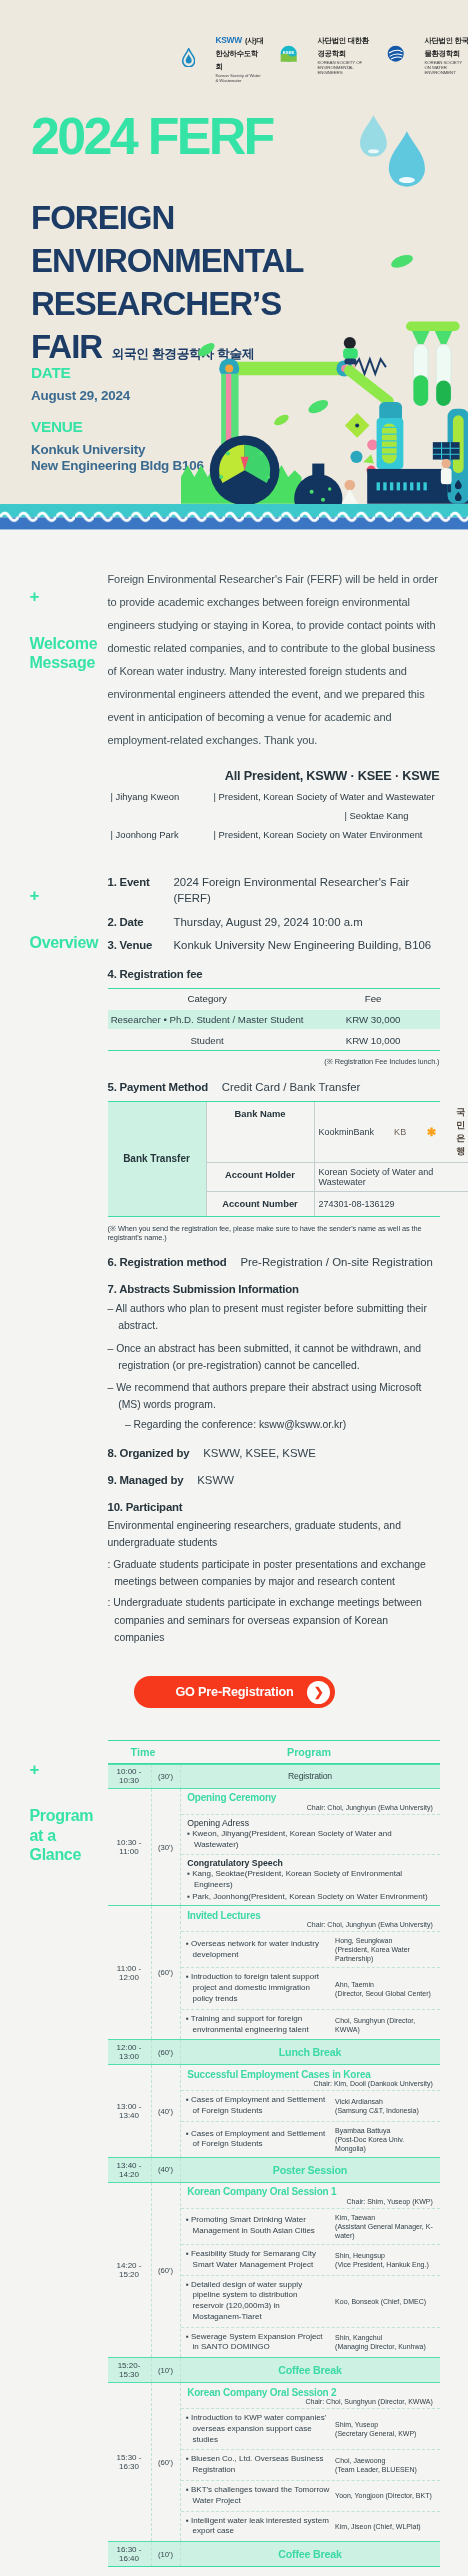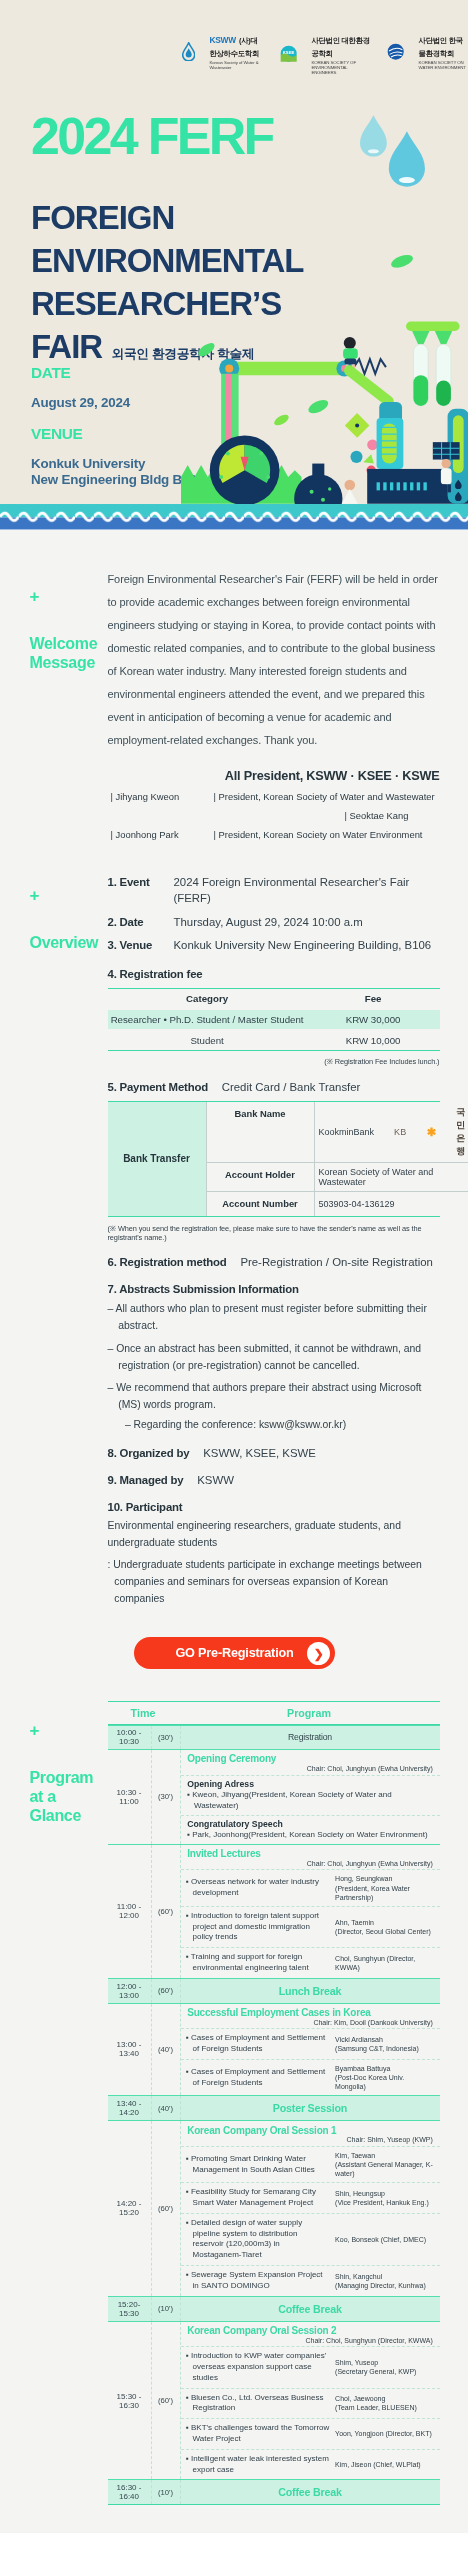--- a/index.html
+++ b/index.html
@@ -2,34 +2,34 @@
 <html style="font-size:10.7px"><head>
 <meta charset="utf-8">
 <style>
   html,body{margin:0;padding:0}
   .page{position:relative;width:469px;height:2576px;background:#fff;overflow:hidden;
         font-family:"Liberation Sans",sans-serif;color:#33424B}
 
   
   .hero{position:relative;height:504px;background:#EDE9DF;overflow:hidden}
   .logos{position:absolute;top:33px;left:182px;display:flex;gap:16px;align-items:flex-start}
-  .logo{display:flex;gap:14px;align-items:center}
+  .logo{display:flex;gap:20px;align-items:center}
   .logo svg{flex:none}
   .lg-abbr{color:#1B75BB;font-weight:bold;font-size:8.4px;letter-spacing:-0.2px}
   .lg-kr{font-size:7.4px;color:#1d1d1d;font-weight:bold;letter-spacing:-0.3px}
   .lg-en{font-size:4.4px;color:#444;margin-top:0.7px;letter-spacing:-0.1px}
   .hero-title{position:absolute;left:31px;top:106px;font-size:52px;font-weight:bold;
               color:#36E3A6;letter-spacing:-2.7px}
   .hero-sub{position:absolute;left:31px;top:196px;font-size:33px;line-height:43px;
             font-weight:bold;color:#1C3C66;letter-spacing:-1px}
   .hero-sub .row4{display:flex;align-items:baseline;gap:9.4px}
   .hero-kr{font-size:12.7px;letter-spacing:-0.3px;font-weight:bold;color:#1C3C66}
   .meta{position:absolute;left:31px;top:364px}
   .meta-label{font-size:15.4px;font-weight:bold;color:#36E3A6;letter-spacing:-0.3px}
-  .meta-value{font-size:13.4px;color:#3A6A8F;font-weight:bold;margin-top:13px;letter-spacing:-0.2px}
+  .meta-value{font-size:13.4px;color:#3A6A8F;font-weight:bold;margin-top:6px;letter-spacing:-0.2px}
   .meta-value.thin{margin-top:1.3px}
   .venue-block{margin-top:14.7px}
   .drops{position:absolute;right:32px;top:111px}
   .illus{position:absolute;right:0;bottom:0}
 
   
   .wave{height:25.5px;line-height:0}
 
   
   .mid{background:#F4F4F2;padding-bottom:28px}
@@ -48,21 +48,21 @@
   .pres .tt{width:226px}
 
   .sect-overview{padding-top:27px}
   .ovrow{display:flex;margin-top:7.4px;font-size:11.4px;color:#33424B;line-height:16px}
   .ovlab{font-weight:bold;color:#26343C;flex:none;letter-spacing:-0.2px}
   .w84{width:66px}.w126{width:91px}.gap26{margin-right:17.4px}
   .subhead{margin-top:14.7px;font-size:11.4px}
   .subhead .ovlab{margin-right:10.7px}
 
   .feetable{margin-top:8px;border-top:1.3px solid #3ED9A9;border-bottom:1.3px solid #3ED9A9}
-  .fee-head{display:flex;font-weight:bold;font-size:9.7px;color:#26343C;padding:4.7px 0}
+  .fee-head{display:flex;font-weight:normal;font-size:9.7px;color:#26343C;padding:4.7px 0}
   .fee-row{display:flex;font-size:9.7px;color:#33424B;padding:4px 0;margin-top:1.3px}
   .fee-row.mint{background:#CDF2E3}
   .fc1{width:60%;text-align:center}.fc2{width:40%;text-align:center}
   .note{font-size:7.4px;color:#33424B;margin-top:5.4px;text-align:right;letter-spacing:-0.1px}
   .note.left{text-align:left}
 
   .paytable{margin-top:8px;border-top:1.3px solid #3ED9A9;border-bottom:1.3px solid #3ED9A9;display:flex}
   .bank-group{width:98px;flex:none;background:#CDF2E3;display:flex;align-items:center;
               justify-content:center;font-weight:bold;font-size:10px;color:#26343C}
   .bank-rows{flex:1;border-left:0.7px solid #C2CFCE}
@@ -371,21 +371,21 @@
                 <span class="kbstar">✱</span>
                 <span class="kbkr">국민은행</span>
               </span>
             </div>
             <div class="bank-row">
               <span class="bk">Account Holder</span>
               <span class="bv">Korean Society of Water and Wastewater</span>
             </div>
             <div class="bank-row">
               <span class="bk">Account Number</span>
-              <span class="bv">503903-04-136129</span>
+              <span class="bv">274301-08-136129</span>
             </div>
           </div>
         </div>
         <div class="note left">(※ When you send the registration fee, please make sure to have the sender's name as well as the registrant's name.)</div>
 
         <div class="subhead">
           <span class="ovlab gap26">6. Registration method</span>
           <span>Pre-Registration / On-site Registration</span>
         </div>
 
@@ -403,20 +403,21 @@
         </div>
         <div class="subhead">
           <span class="ovlab w126">9. Managed by</span>
           <span>KSWW</span>
         </div>
 
         <div class="subhead">
           <span class="ovlab">10. Participant</span>
         </div>
         <div class="pline first">Environmental engineering researchers, graduate students, and undergraduate students</div>
+        <div class="pline">: Graduate students participate in poster presentations and exchange meetings between companies by major and research content</div>
         <div class="pline">: Undergraduate students participate in exchange meetings between companies and seminars for overseas expansion of Korean companies</div>
       </div>
     </div>
 
     <div class="cta">
       <span class="cta-label">GO Pre-Registration</span>
       <span class="cta-arrow">❯</span>
     </div>
 
     <div class="sect sect-program">
@@ -442,27 +443,30 @@
           <div class="prow">
             <div class="c-t" style="white-space: pre-line;">10:30 -
 11:00</div>
             <div class="c-d">(30')</div>
             <div class="c-body">
               <div class="sessrow">
                 <div class="sess-title">Opening Ceremony</div>
                 <div class="chair">Chair: Choi, Junghyun (Ewha University)</div>
               </div>
               <div class="sessrow">
-                <div style="font-weight:bold;font-size:8.7px;color:#26343C">Opening Adress</div>
+                <div style="font-weight:normal;font-size:8.7px;color:#26343C">Opening Adress</div>
                 <div class="talk" style="border:none;padding:1.3px 0 0">
                     <span class="tx">Kweon, Jihyang(President, Korean Society of Water and Wastewater)</span>
                   </div>
               </div>
               <div class="sessrow">
                 <div style="font-weight:bold;font-size:8.7px;color:#26343C">Congratulatory Speech</div>
+                <div class="talk" style="border:none;padding:1.3px 0 0">
+                    <span class="tx">Kang, Seoktae(President, Korean Society of Environmental Engineers)</span>
+                  </div>
                 <div class="talk" style="border:none;padding:1.3px 0 0">
                     <span class="tx">Park, Joonhong(President, Korean Society on Water Environment)</span>
                   </div>
               </div>
             </div>
           </div>
 
           <div class="prow">
             <div class="c-t" style="white-space: pre-line;">11:00 -
 12:00</div>

